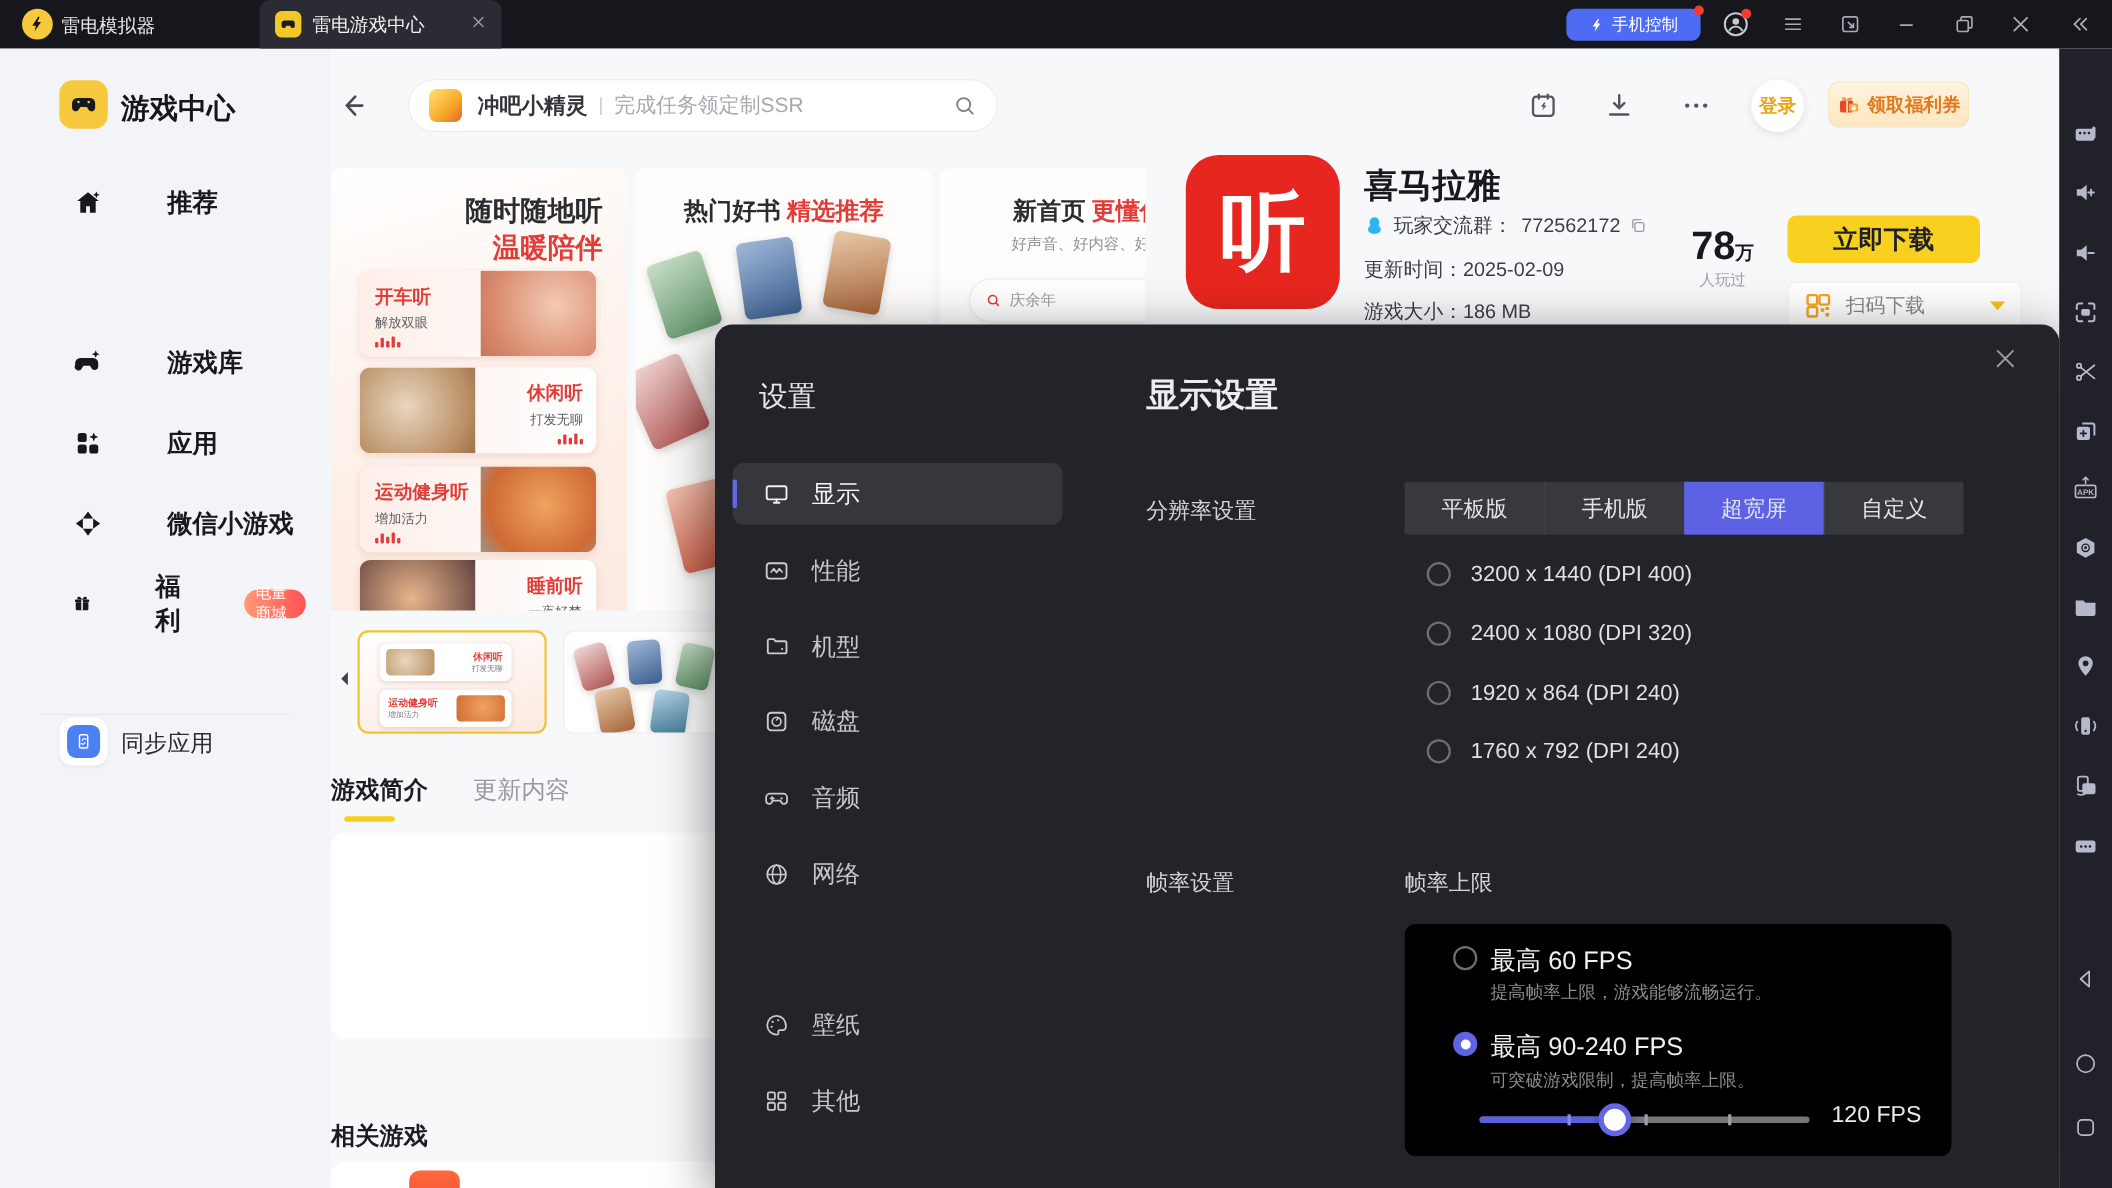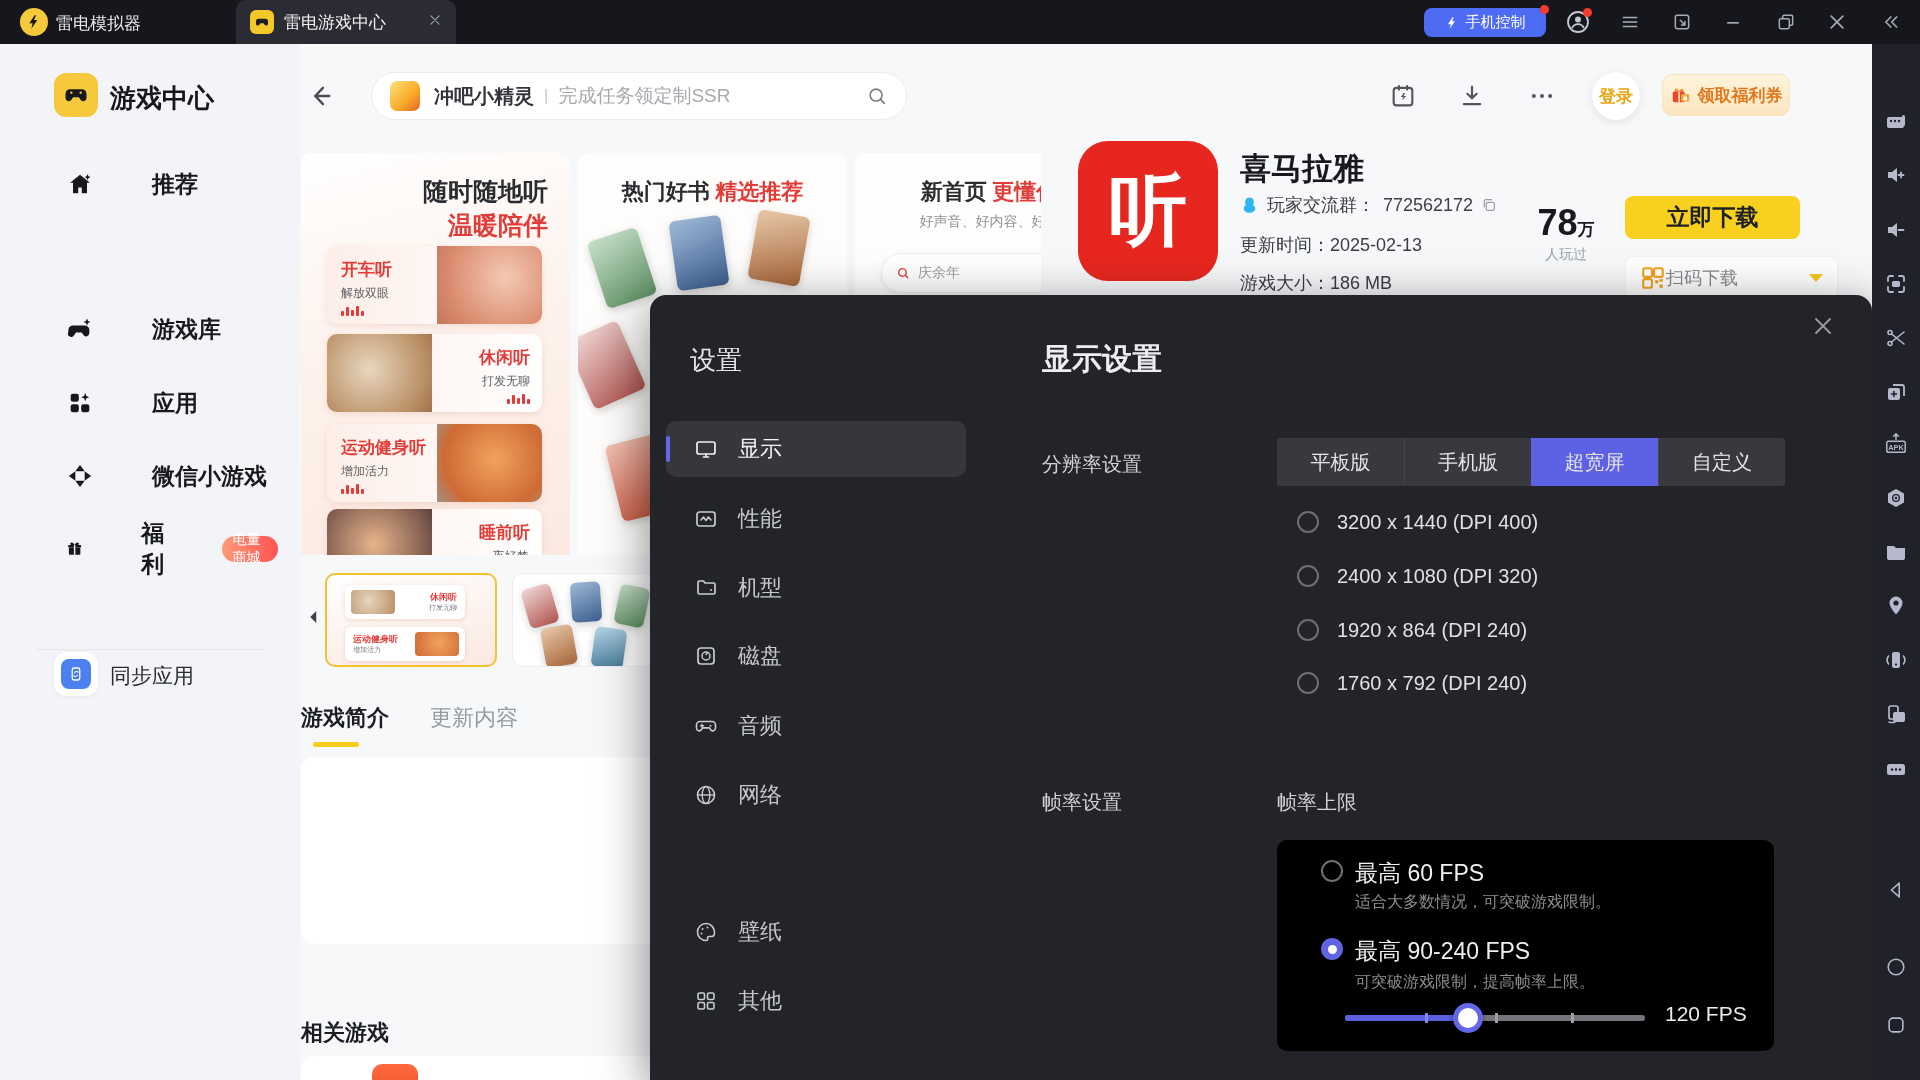--- a/index.html
+++ b/index.html
@@ -76,21 +76,21 @@
               font-size:18px; color:#3c3e44; }
   .players { position:absolute; left:1520px; top:202px; width:92px; text-align:center; }
   .players .num { font-size:36px; font-weight:bold; color:#17191d; }
   .players .unit { font-size:17px; font-weight:bold; color:#17191d; }
   .players .cap { font-size:14px; color:#9ca0a6; margin-top:2px; }
   .dl-btn { position:absolute; left:1625px; top:196px; width:175px; height:43px; border-radius:8px;
             background:#f8d020; display:flex; align-items:center; justify-content:center;
             font-size:23px; font-weight:bold; color:#1e2024; cursor:pointer; }
   .scan-card { position:absolute; left:1625px; top:256px; width:213px; height:44px; border-radius:8px;
                background:#fff; border:1px solid #f1f2f4; display:flex; align-items:center;
-               padding:0 14px; cursor:pointer; }
+               padding:0 14px; gap:12px; cursor:pointer; }
   .scan-card span { font-size:18px; color:#85888e; flex:1; }
   .caret-down { width:0; height:0; border-left:7px solid transparent; border-right:7px solid transparent;
                 border-top:8px solid #f6c320; }
 
   
   .carousel { position:absolute; left:301px; top:141px; width:740px; height:414px; overflow:hidden; }
   .banner { position:absolute; top:12px; width:269px; height:414px; border-radius:10px; overflow:hidden;font-family:Liberation Serif, serif; }
   .b1 { left:0; background:linear-gradient(165deg,#ffffff,#fdf2ec 45%,#fbe9e0); }
   .b2 { left:277px; background:#fffdfb; }
   .b3 { left:554px; background:#fffefd; }
@@ -477,21 +477,21 @@
     <svg width="19" height="19" viewBox="0 0 24 24">
         <path d="M12 2c3.3 0 5.5 2.6 5.5 5.8 0 1.4-.4 2.6-1 3.6 1.7 1.1 2.8 2.7 2.8 4.6 0 3-3.2 5-7.3 5S4.7 19 4.7 16c0-1.9 1.1-3.5 2.8-4.6-.6-1-1-2.2-1-3.6C6.5 4.6 8.7 2 12 2z" fill="#2fb3f1"></path>
       </svg>
     <span>玩家交流群：</span>
       <span>772562172</span>
     <svg width="16" height="16" viewBox="0 0 24 24">
         <rect x="8" y="8" width="12" height="12" rx="2" stroke="#9b9da3" stroke-width="1.8" fill="none"></rect>
         <path d="M5 15V6a2 2 0 0 1 2-2h9" stroke="#9b9da3" stroke-width="1.8" fill="none" stroke-linecap="round"></path>
       </svg>
   </div>
-  <div class="hero-row" style="top:233px;">更新时间：2025-02-13</div>
+  <div class="hero-row" style="top:233px;">更新时间：2025-02-09</div>
   <div class="hero-row" style="top:271px;">游戏大小：186 MB</div>
   <div class="players">
     <span class="num">78</span><span class="unit">万</span>
     <div class="cap">人玩过</div>
   </div>
   <div class="dl-btn">立即下载</div>
   <div class="scan-card">
     <svg width="26" height="26" viewBox="0 0 24 24">
         <rect x="3" y="3" width="8" height="8" rx="1.5" stroke="#f2a51e" stroke-width="2" fill="none"></rect>
         <rect x="13" y="3" width="8" height="8" rx="1.5" stroke="#f2a51e" stroke-width="2" fill="none"></rect>
@@ -732,21 +732,21 @@
       <span class="radio"></span>
       <span class="rlbl">1760 x 792  (DPI 240)</span>
     </div>
 
     <div class="sec-label" style="top:494px;">帧率设置</div>
     <div class="sec-label" style="left:627px; top:494px;">帧率上限</div>
 
     <div class="fps-card">
       <span class="radio fps-radio" style="top:20px;"></span>
       <div class="fps-title" style="top:18px;">最高 60 FPS</div>
-      <div class="fps-desc" style="top:52px;">适合大多数情况，可突破游戏限制。</div>
+      <div class="fps-desc" style="top:52px;">提高帧率上限，游戏能够流畅运行。</div>
 
       <span class="radio on fps-radio" style="top:98px;"></span>
       <div class="fps-title" style="top:96px;">最高 90-240 FPS</div>
       <div class="fps-desc" style="top:132px;">可突破游戏限制，提高帧率上限。</div>
 
       <div class="slider">
         <div class="track"></div>
         <div class="fill"></div>
         <span class="tick onfill" style="left:80px;"></span>
         <span class="tick" style="left:150px;"></span>

